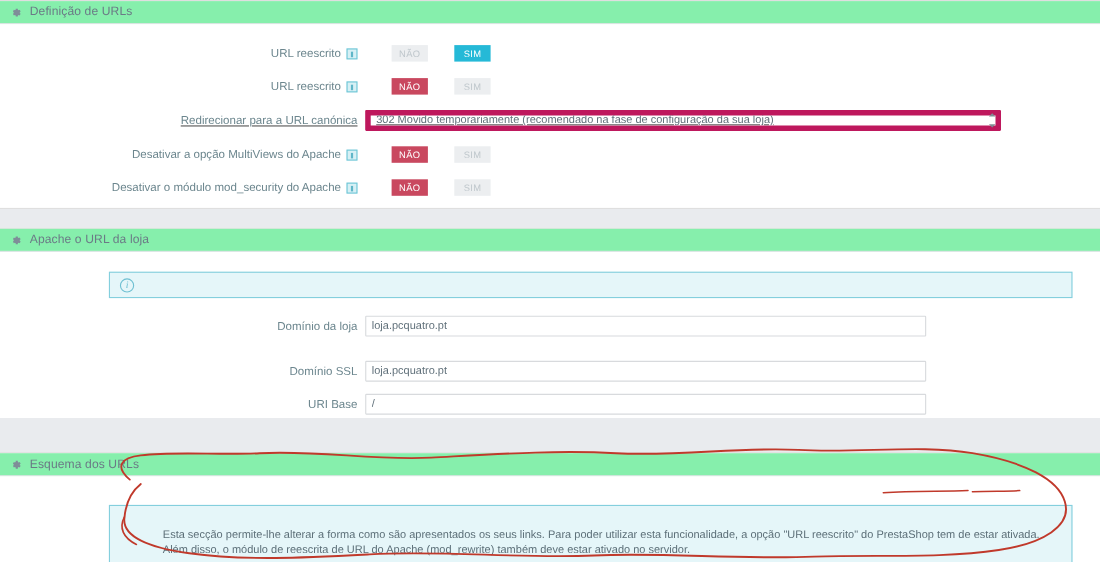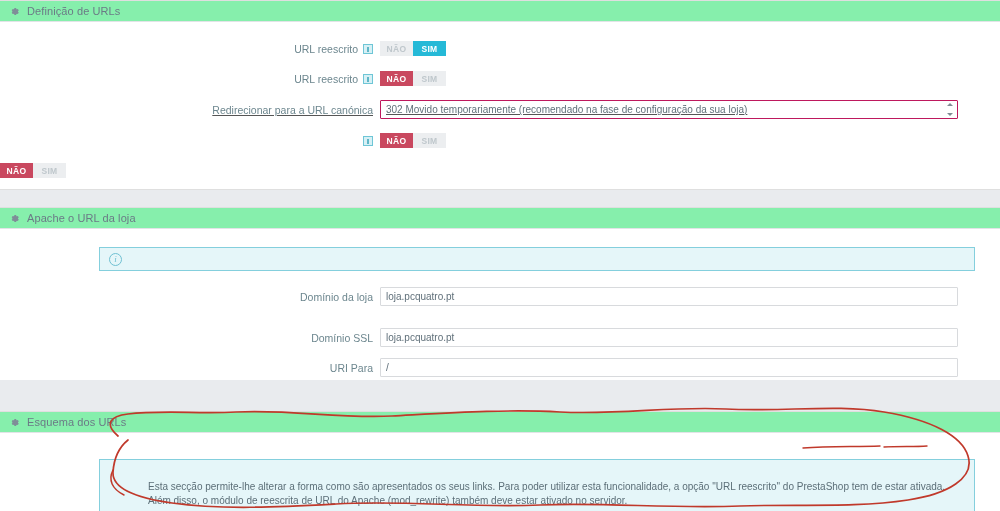--- a/index.html
+++ b/index.html
@@ -46,21 +46,21 @@
   .gear { width: 11px; height: 11px; display:block; }
 
   
   .form-row {
     display: flex;
     align-items: center;
     height: 25px;
     margin-top: 0;
   }
   .lbl-col {
-    width: 380px;
+    width: 332px;
     text-align: right;
     padding-right: 7px;
     display: flex;
     align-items: center;
     justify-content: flex-end;
     gap: 5px;
     font-size: 10.5px;
     color: #6c868e;
     white-space: nowrap;
   }
@@ -83,36 +83,37 @@
     background: #5fb6c8;
   }
 
   
   .switch { display: flex; height: 15px; }
   .switch span {
     display: flex; align-items: center; justify-content: center;
     width: 33px; height: 15px;
     font-size: 8.5px;
     letter-spacing: .3px;
-    font-weight: 700;
+    font-weight: 400;
     background: #eceef0;
     color: #bfc7cc;
     user-select: none;
+    margin-left: 24px;
   }
   .switch span.on-yes { background: #25b9d7; color: #ffffff; }
   .switch span.on-no  { background: #c9485f; color: #ffffff; }
 
   
   .sel-wrap {
     position: relative;
     width: 578px; height: 19px;
   }
   select.sel, .sel-fake {
     width: 578px; height: 19px;
-    border: 1px solid #be185d;
+    border: 5px solid #be185d;
     background: #fff;
     font-family: "Liberation Sans", sans-serif;
     font-size: 10px;
     color: #60707a;
     padding: 0 18px 0 5px;
     line-height: 17px;
     border-radius: 1px;
     appearance: none;
     -webkit-appearance: none;
     display: flex; align-items: center;
@@ -124,21 +125,21 @@
     display: flex; flex-direction: column;
     align-items: center; justify-content: space-between;
     pointer-events: none;
   }
   .sel-arrows i { display:block; width:0; height:0; }
   .sel-arrows i.up   { border-left:3px solid transparent; border-right:3px solid transparent; border-bottom:3px solid #808b93; }
   .sel-arrows i.down { border-left:3px solid transparent; border-right:3px solid transparent; border-top:3px solid #808b93; }
 
   
   input.txt {
-    width: 578px; height: 19px;
+    width: 510px; height: 19px;
     border: 1px solid #d8dadd;
     background: #fff;
     font-family: "Liberation Sans", sans-serif;
     font-size: 10px;
     color: #60707a;
     padding: 0 5px;
     border-radius: 1px;
     outline: none;
   }
 
@@ -230,31 +231,36 @@
             <span class="sel-arrows">
                 <i class="up"></i>
                 <i class="down"></i>
               </span>
           </div>
         </div>
       </div>
 
       <div class="form-row" style="margin-top:6px;">
         <div class="lbl-col">
+          <span>Desativar a opção MultiViews do Apache</span>
           <span class="help-ic"></span>
         </div>
         <div class="ctl-col">
           <div class="switch">
             <span class="on-no">NÃO</span>
             <span>SIM</span>
           </div>
         </div>
       </div>
 
       <div class="form-row" style="margin-top:5px;">
+        <div class="lbl-col">
+          <span>Desativar o módulo mod_security do Apache</span>
+          <span class="help-ic"></span>
+        </div>
         <div class="ctl-col">
           <div class="switch">
             <span class="on-no">NÃO</span>
             <span>SIM</span>
           </div>
         </div>
       </div>
 
     </div>
   </div>
@@ -293,21 +299,21 @@
           <div class="lbl-col">
             <span>Domínio SSL</span>
           </div>
           <div class="ctl-col">
             <input class="txt" type="text" value="loja.pcquatro.pt" style="">
           </div>
         </div>
 
         <div class="form-row" style="margin-top:5px;">
           <div class="lbl-col">
-            <span>URI Para</span>
+            <span>URI Base</span>
           </div>
           <div class="ctl-col">
             <input class="txt" type="text" value="/" style="">
           </div>
         </div>
       </div>
 
     </div>
   </div>
 

